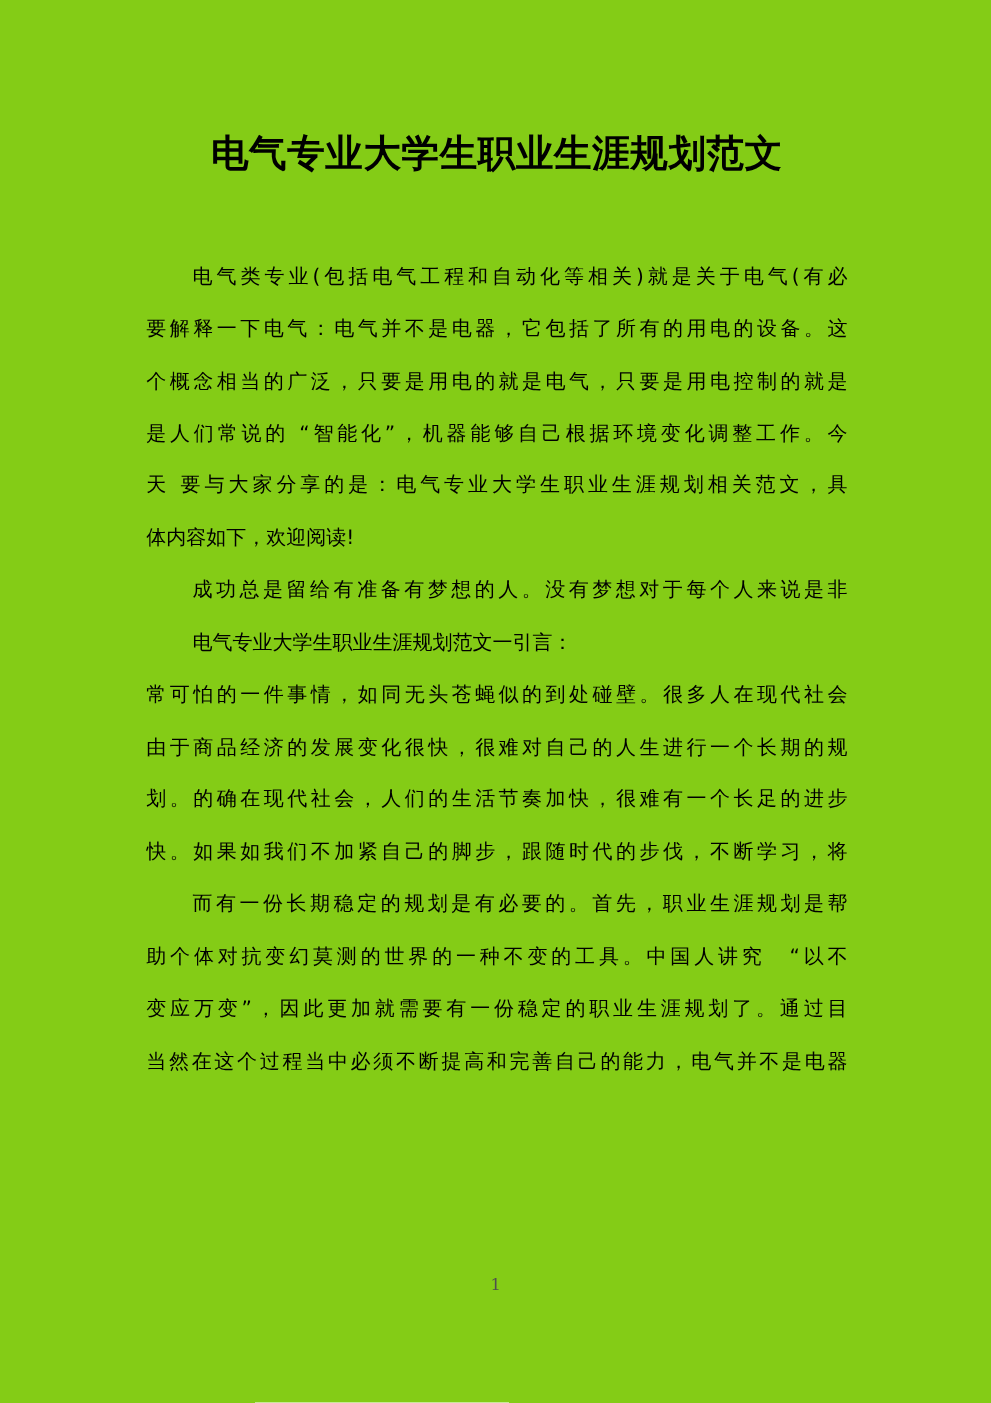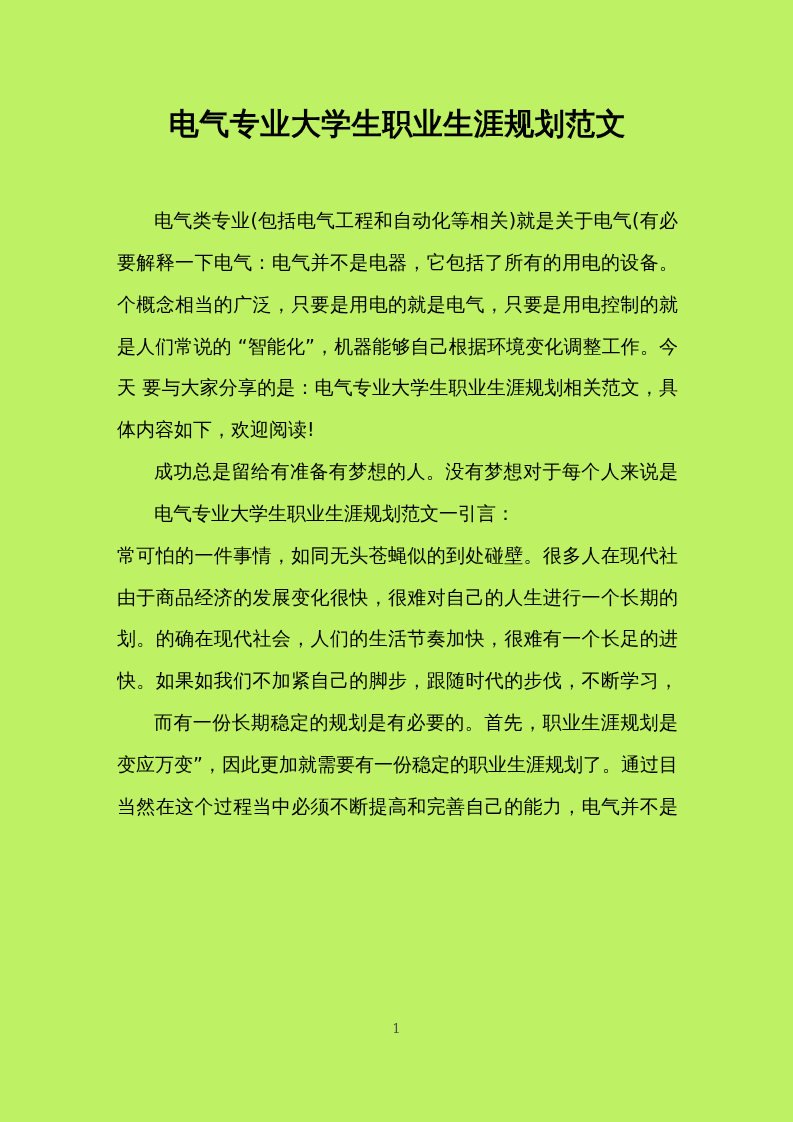--- a/index.html
+++ b/index.html
@@ -1,21 +1,21 @@
 <!DOCTYPE html>
 <html><head>
 <meta charset="utf-8">
 <style>
   * { margin: 0; padding: 0; box-sizing: border-box; }
   html, body { background: #ffffff; }
   .page {
     position: relative;
     width: 793px;
     height: 1122px;
-    background: #bef264;
+    background: #84cc16;
     overflow: hidden;
     font-family: "DejaVu Sans", sans-serif;
     color: #000000;
   }
   .content {
     position: absolute;
     left: 117px;
     top: 0;
     width: 561px;
     padding-top: 102px;
@@ -23,21 +23,21 @@
   .doc-title {
     font-size: 30px;
     font-weight: bold;
     line-height: 44px;
     text-align: center;
     letter-spacing: 0.5px;
     color: #000000;
   }
   .body-text { margin-top: 54px; }
   .ln {
-    font-size: 19px;
+    font-size: 16px;
     line-height: 41.85px;
     height: 41.85px;
     color: #000000;
     text-align: justify;
     text-align-last: justify;
     text-justify: inter-ideograph;
     overflow: hidden;
     white-space: normal;
   }
   .ln.first { padding-left: 37px; }
@@ -73,20 +73,21 @@
 
       <div class="ln first">成功总是留给有准备有梦想的人。没有梦想对于每个人来说是非</div>
 
       <div class="ln first end">电气专业大学生职业生涯规划范文一引言：</div>
       <div class="ln">常可怕的一件事情，如同无头苍蝇似的到处碰壁。很多人在现代社会</div>
       <div class="ln">由于商品经济的发展变化很快，很难对自己的人生进行一个长期的规</div>
       <div class="ln">划。的确在现代社会，人们的生活节奏加快，很难有一个长足的进步</div>
       <div class="ln">快。如果如我们不加紧自己的脚步，跟随时代的步伐，不断学习，将</div>
 
       <div class="ln first">而有一份长期稳定的规划是有必要的。首先，职业生涯规划是帮</div>
+      <div class="ln">助个体对抗变幻莫测的世界的一种不变的工具。中国人讲究　“以不</div>
       <div class="ln">变应万变”，因此更加就需要有一份稳定的职业生涯规划了。通过目</div>
       <div class="ln">当然在这个过程当中必须不断提高和完善自己的能力，电气并不是电器</div>
 
     </div>
   </div>
 
   <div class="page-number">1</div>
 </div>
 
 </body></html>

